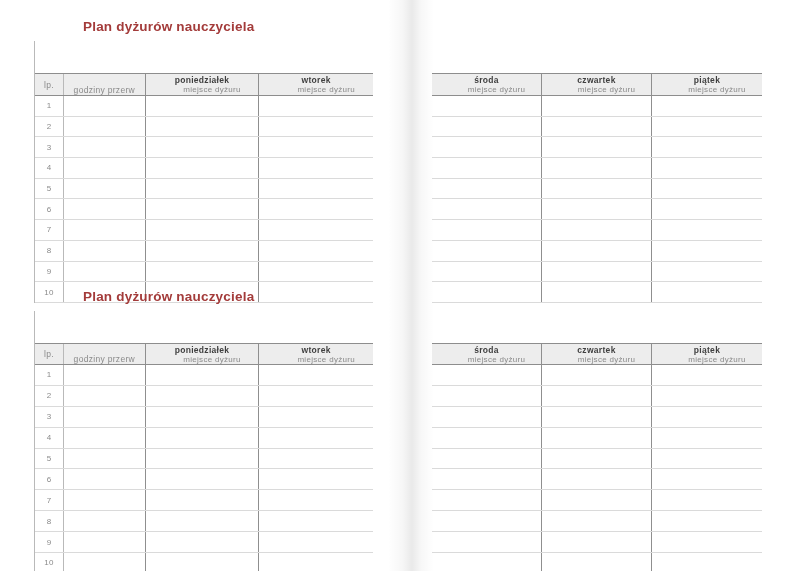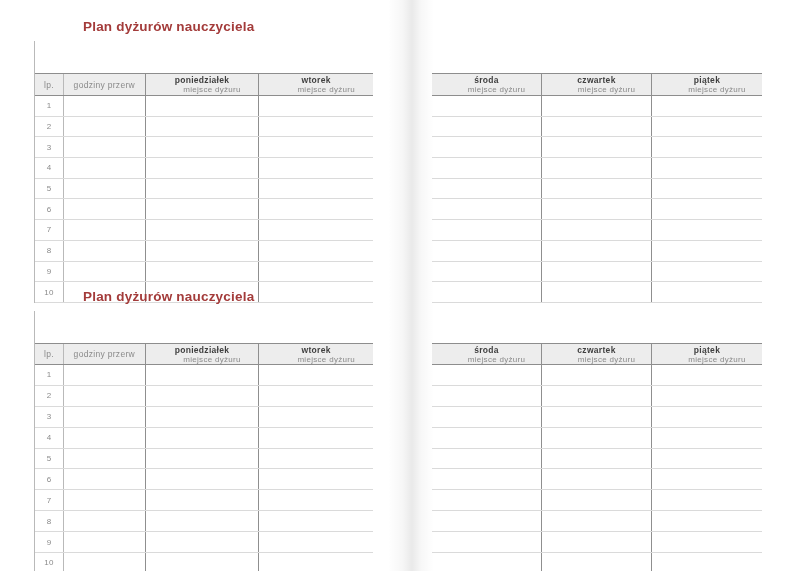--- a/index.html
+++ b/index.html
@@ -46,21 +46,21 @@
   .day-name{font-size:8.5px;font-weight:bold;color:#3f3f3f;letter-spacing:0.3px;line-height:10px;}
   .day-sub{font-size:8px;color:#8a8a8a;letter-spacing:0.3px;line-height:9px;padding-left:20px;}
   .small-label{font-size:8.5px;color:#8a8a8a;letter-spacing:0.3px;}
 
   .row{display:flex;box-sizing:border-box;border-bottom:1px solid #dadada;}
   .sec1 .row{height:20.7px;}
   .sec2 .row{height:20.9px;}
   .cell{box-sizing:border-box;height:100%;}
 
   .w-lp{width:29px;}
-  .w-hours{width:82px;}
+  .w-hours{width:82px;justify-content:flex-end;}
   .w-day{width:114px;}
   .w-day-r{width:110px;}
 
   .sep-dark{border-right:1px solid #8f8f8f;}
   .sep-light{border-right:1px solid #b9b9b9;}
 
   .lp-cell{display:flex;align-items:center;justify-content:center;
     font-size:8px;color:#8a8a8a;letter-spacing:0.2px;}
 </style>
 </head>

